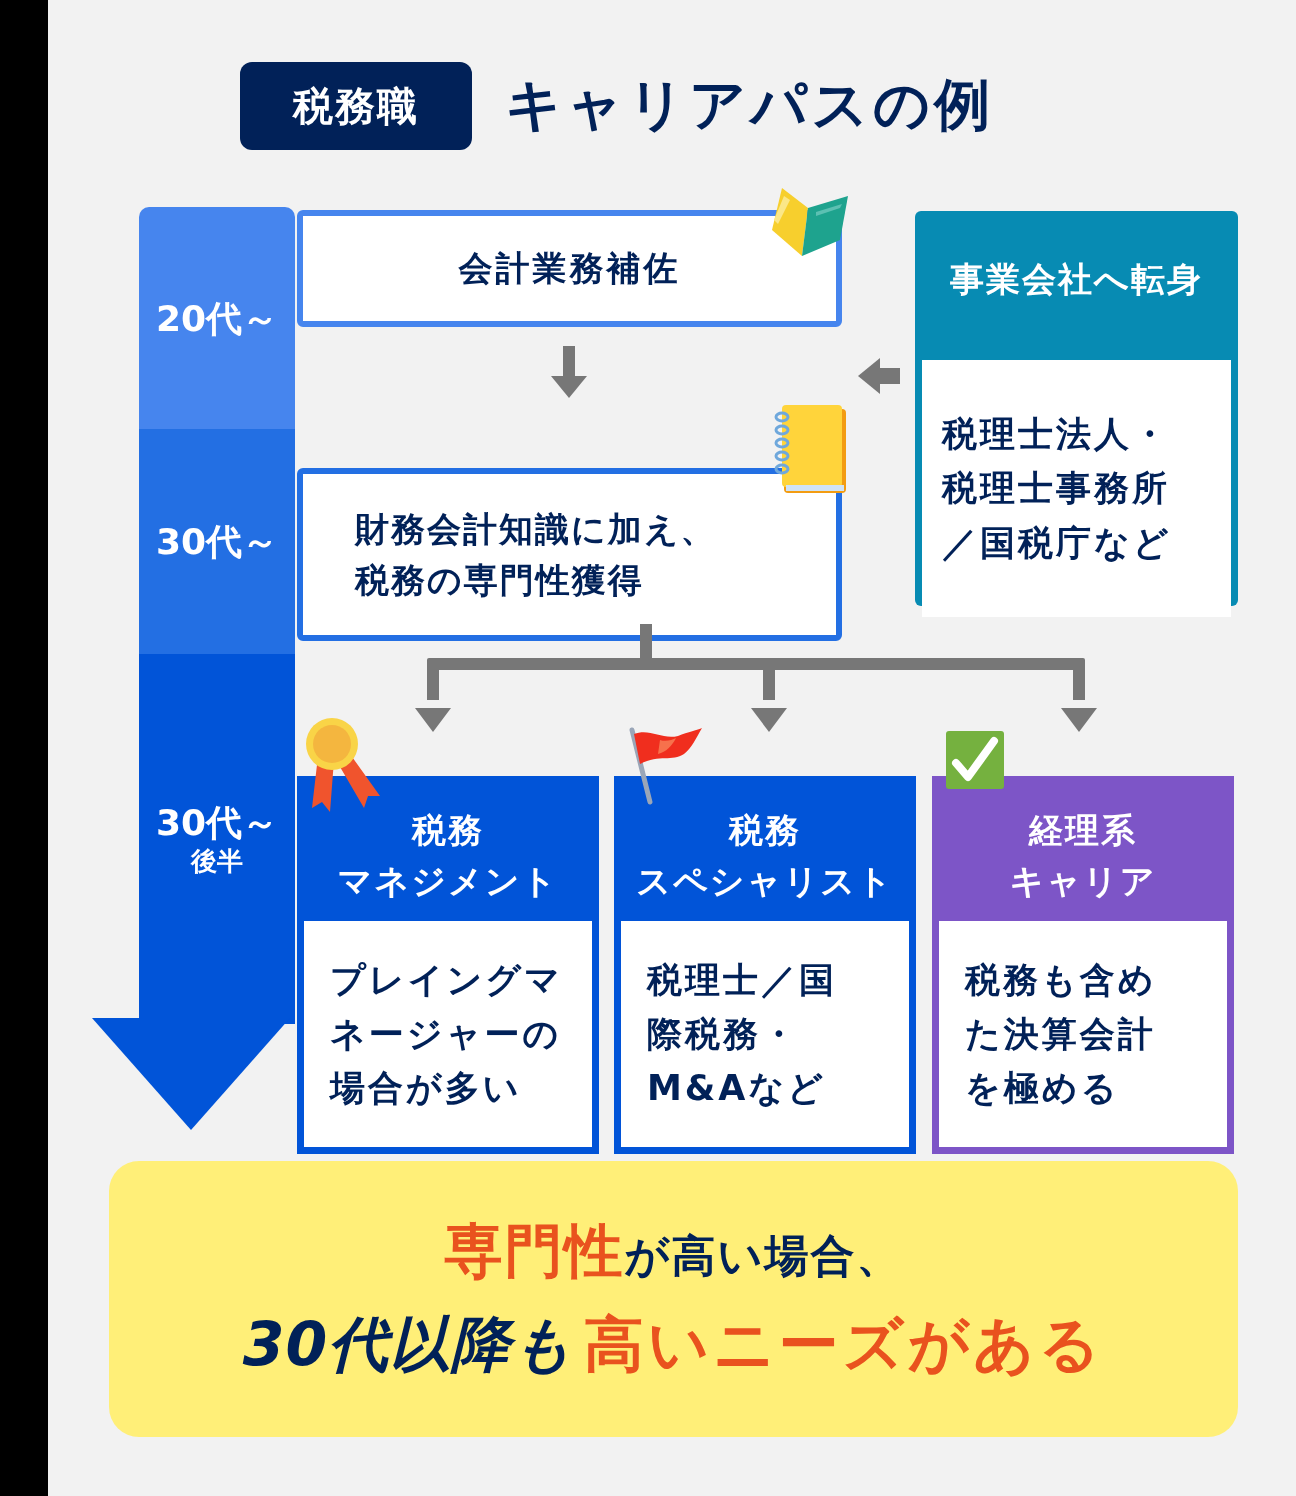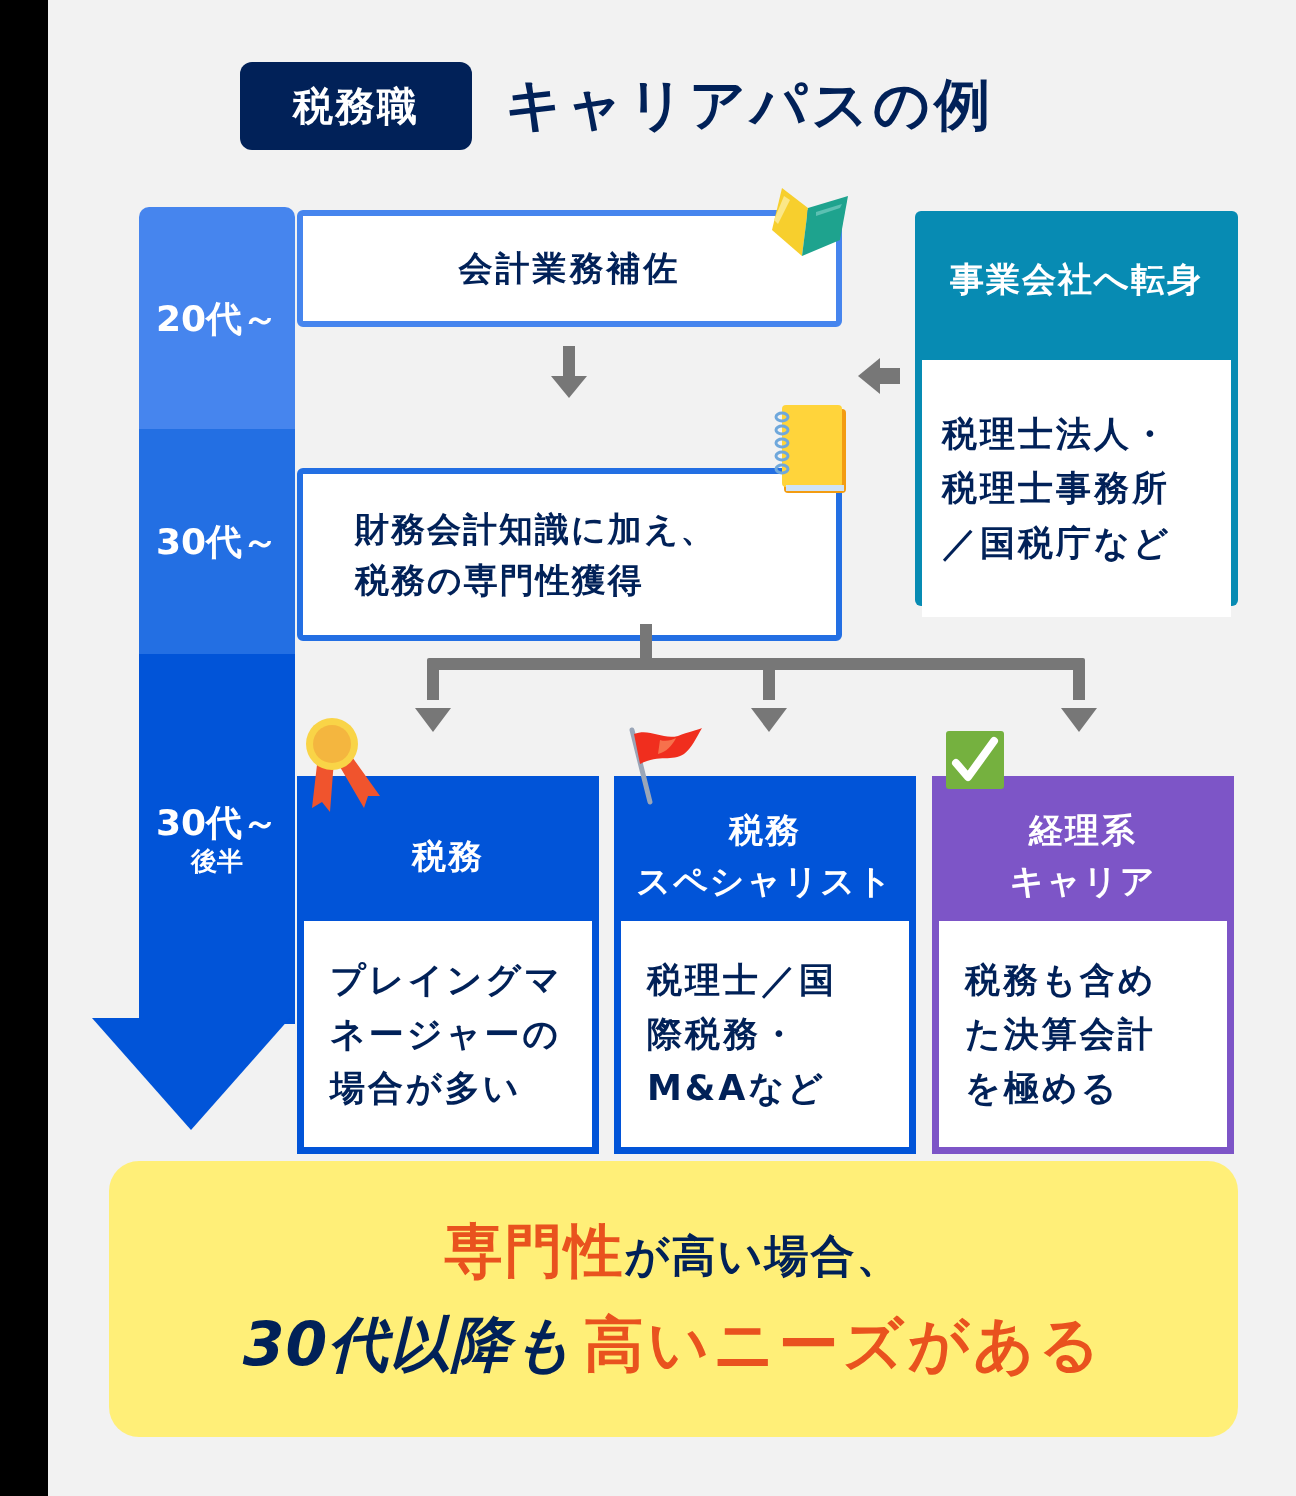--- a/index.html
+++ b/index.html
@@ -135,20 +135,21 @@
 <div class="abs gray" style="left:427px;top:664px;width:12px;height:36px;"></div>
 <div class="abs gray" style="left:763px;top:664px;width:12px;height:36px;"></div>
 <div class="abs gray" style="left:1073px;top:664px;width:12px;height:36px;"></div>
 <div class="abs tri-down" style="left:415px;top:708px;border-left-width:18px;border-right-width:18px;border-top-width:24px;"></div>
 <div class="abs tri-down" style="left:751px;top:708px;border-left-width:18px;border-right-width:18px;border-top-width:24px;"></div>
 <div class="abs tri-down" style="left:1061px;top:708px;border-left-width:18px;border-right-width:18px;border-top-width:24px;"></div>
 
 <div class="abs card card-blue" style="left:297px;">
   <div class="card-head">
     <span>税務</span>
+    <span>マネジメント</span>
   </div>
   <div class="card-body">
     <span>プレイングマ</span>
     <span>ネージャーの</span>
     <span>場合が多い</span>
   </div>
 </div>
 <svg class="icon" style="left:300px;top:716px" width="80" height="100" viewBox="0 0 80 100">
   <polygon points="18,40 34,44 30,96 22,86 12,92" fill="#f0542d"></polygon>
   <polygon points="36,44 50,38 80,80 68,80 64,92" fill="#f0542d"></polygon>

